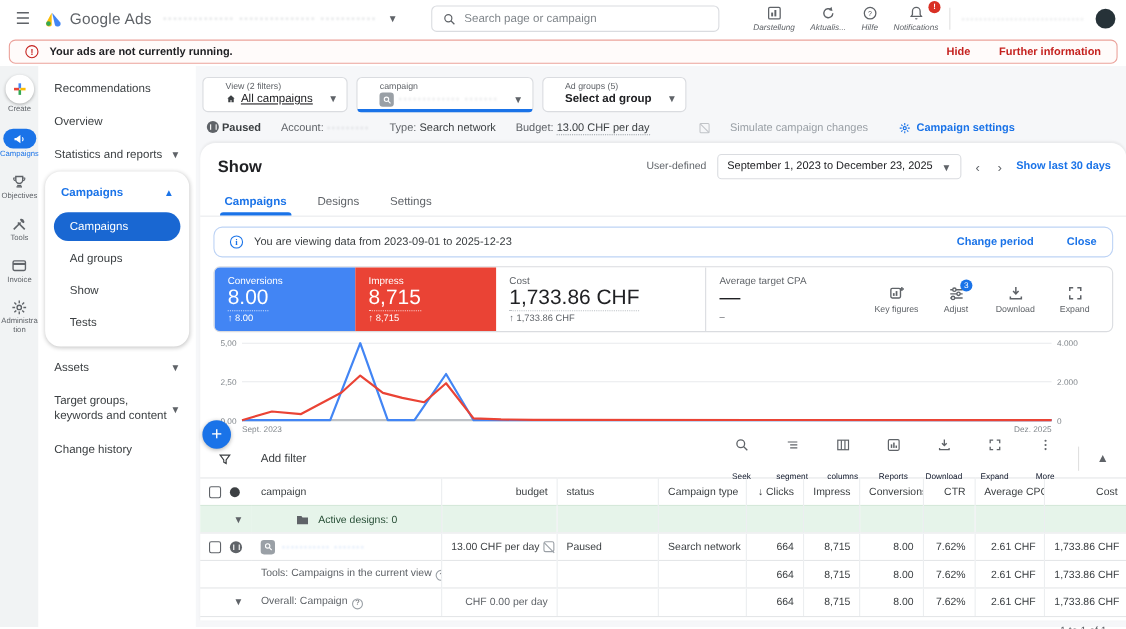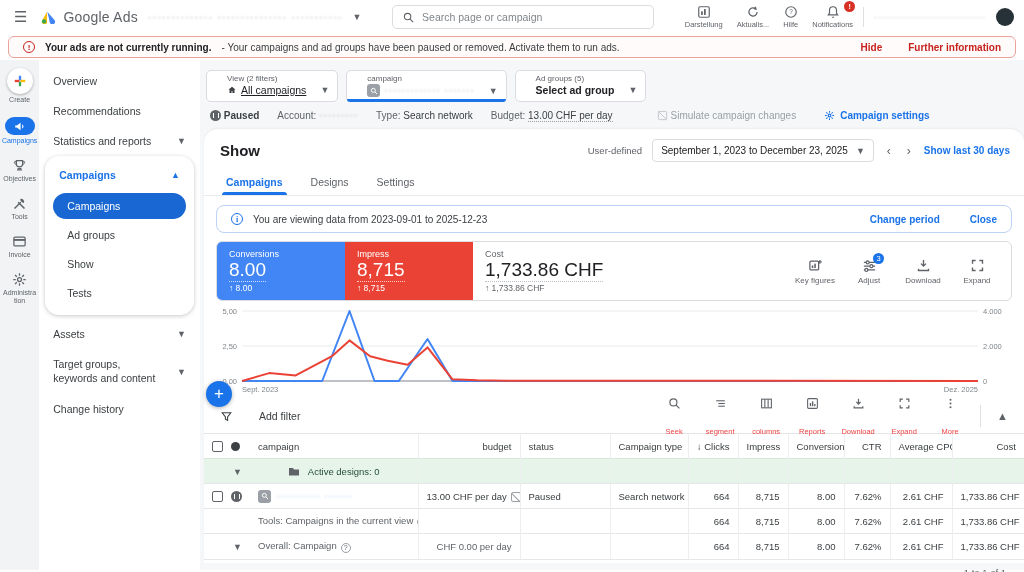--- a/index.html
+++ b/index.html
@@ -13,21 +13,21 @@
   .hamburger { font-size:15px; color:#5f6368; cursor:pointer; padding:0 4px; }
   .logo { display:flex; align-items:center; gap:6px; }
   .logo-txt { font-size:14px; color:#5f6368; letter-spacing:.2px; }
   .acct-name { font-size:11px; color:#9aa0a6; filter:blur(1px); letter-spacing:1px; }
   .caret { color:#5f6368; font-size:9px; }
   .searchbox { margin-left:auto; margin-right:auto; width:262px; height:24px; border:1px solid #dadce0;
     border-radius:5px; display:flex; align-items:center; gap:8px; padding:0 10px; background:#fff; }
   .searchbox .ph { font-size:10.5px; color:#80868b; }
   .top-actions { display:flex; align-items:center; gap:14px; }
   .top-action { display:flex; flex-direction:column; align-items:center; gap:1px; color:#5f6368; cursor:pointer; position:relative; }
-  .top-action .lbl { font-size:7.5px; }
+  .top-action .lbl { font-size:7.5px;font-style:italic; }
   .badge-red { position:absolute; top:-4px; right:-2px; background:#d93025; color:#fff; width:11px; height:11px;
     border-radius:50%; font-size:7px; display:flex; align-items:center; justify-content:center; font-weight:bold; }
   .top-divider { width:1px; height:20px; background:#e0e0e0; }
   .email-red { font-size:9px; color:#9aa0a6; filter:blur(1px); letter-spacing:1px; }
   .avatar { width:18px; height:18px; border-radius:50%; background:#263238; flex:none; }
 
   
   .alert { margin:2px 8px 2px 8px; height:22px; border:1px solid #eba29b; border-radius:6px; background:#fffbfa;
     display:flex; align-items:center; padding:0 14px; gap:10px; font-size:10px; }
   .alert-icon { width:12px; height:12px; border:1.4px solid #c5221f; border-radius:50%; color:#c5221f;
@@ -68,21 +68,21 @@
   .fbox .val u { text-decoration:underline; }
   .fbox.campaign:after { content:""; position:absolute; left:0; right:0; bottom:-1px; height:3px; background:#1a73e8; border-radius:0 0 4px 4px; }
   .camp-red { color:#9aa0a6; filter:blur(1px); font-size:10px; letter-spacing:1px; }
   .type-chip { width:13px; height:13px; border-radius:3px; background:#9aa0a6; display:flex; align-items:center; justify-content:center; }
   .fbox .bold { font-weight:bold; }
   .status-row { display:flex; align-items:center; gap:18px; padding:8px 10px 8px 10px; font-size:10px; color:#5f6368; }
   .status-row .dark { color:#3c4043; }
   .dotted-u { border-bottom:1px dotted #9aa0a6; }
   .pause-badge { width:11px; height:11px; border-radius:50%; background:#5f6368; position:relative; display:inline-block; vertical-align:-2px; }
   .pause-badge:after { content:""; position:absolute; left:3px; top:3px; width:2px; height:5px; border-left:1.5px solid #fff; border-right:1.5px solid #fff; padding-left:1.5px; }
-  .gray-link { color:#9aa0a6; display:flex; align-items:center; gap:3px; }
+  .gray-link { color:#9aa0a6; display:flex; align-items:center; gap:18px; }
   .blue-link { color:#1a73e8; font-weight:bold; display:flex; align-items:center; gap:5px; cursor:pointer; }
 
   
   .card { background:#fff; border-radius:14px 14px 0 0; margin-left:4px; height:434px; position:relative; box-shadow:0 -1px 2px rgba(0,0,0,.05); }
   .card-head { display:flex; align-items:center; padding:10px 14px 4px 16px; }
   .page-title { font-size:15px; color:#202124; }
   .head-right { margin-left:auto; display:flex; align-items:center; gap:10px; }
   .date-lbl { font-size:9.5px; color:#5f6368; }
   .date-box { border:1px solid #dadce0; border-radius:4px; padding:5px 8px; font-size:10px; color:#202124;
     display:flex; align-items:center; gap:8px; cursor:pointer; }
@@ -121,21 +121,21 @@
 
   .chart-wrap { margin:2px 4px 0 4px; position:relative; height:96px; }
 
   .fab-plus { position:absolute; left:2px; top:252px; width:26px; height:26px; border-radius:50%; background:#1a73e8;
     color:#fff; font-size:17px; display:flex; align-items:center; justify-content:center; box-shadow:0 1px 4px rgba(0,0,0,.3); z-index:5; cursor:pointer; }
 
   
   .toolbar { display:flex; align-items:center; padding:2px 8px 2px 16px; height:34px; }
   .addfilter { display:flex; align-items:center; gap:26px; font-size:10.5px; color:#3c4043; cursor:pointer; }
   .tb-right { margin-left:auto; display:flex; align-items:center; gap:2px; }
-  .tb-item { width:44px; display:flex; flex-direction:column; align-items:center; gap:17px; color:#ef4444; cursor:pointer; }
+  .tb-item { width:44px; display:flex; flex-direction:column; align-items:center; gap:17px; color:#0f172a; cursor:pointer; }
   .tb-item .lbl { font-size:7.5px; }
   .tb-sep { width:1px; height:22px; background:#e0e0e0; margin:0 6px; }
   .collapse { color:#5f6368; font-size:11px; padding:0 8px; cursor:pointer; }
 
   
   table { border-collapse:collapse; width:100%; table-layout:fixed; font-size:9.5px; color:#3c4043; }
   th, td { border-top:1px solid #e4e6e8; padding:0 8px; height:25px; font-weight:normal; white-space:nowrap; overflow:hidden; }
   th { color:#3c4043; }
   .cnum { text-align:right; border-left:1px solid #eceef0; }
   .cleft { text-align:left; border-left:1px solid #eceef0; }
@@ -211,21 +211,20 @@
     </div>
   </div>
   <div class="top-divider"></div>
   <span class="email-red">····························</span>
   <div class="avatar"></div>
 </header>
 
 <div class="alert">
   <span class="alert-icon">!</span>
   <b>Your ads are not currently running.</b>
-  <span class="msg">- Your campaigns and ad groups have been paused or removed. Activate them to run ads.</span>
   <div class="alert-links">
     <span class="alert-link">Hide</span>
     <span class="alert-link">Further information</span>
   </div>
 </div>
 
 <div class="main-row">
 
   <nav class="rail">
     <div class="rail-item">
@@ -276,24 +275,24 @@
       <svg width="15" height="15" viewBox="0 0 24 24">
         <circle cx="12" cy="12" r="3.2" fill="none" stroke="#5f6368" stroke-width="2"></circle>
         <path d="M12 2v4M12 18v4M2 12h4M18 12h4M4.9 4.9l2.8 2.8M16.3 16.3l2.8 2.8M19.1 4.9l-2.8 2.8M7.7 16.3l-2.8 2.8" stroke="#5f6368" stroke-width="2"></path>
       </svg>
       <span class="lbl">Administra tion</span>
     </div>
   </nav>
 
   <nav class="nav">
     <div class="nav-item">
+        <span>Recommendations</span>
+      </div>
+    <div class="nav-item">
         <span>Overview</span>
-      </div>
-    <div class="nav-item">
-        <span>Recommendations</span>
       </div>
     <div class="nav-item">
       <span>Statistics and reports</span>
         <span class="chev">▼</span>
     </div>
     <div class="nav-card">
       <div class="nav-item blue">
         <span>Campaigns</span>
           <span class="chev" style="color:#1a73e8">▲</span>
       </div>
@@ -409,20 +408,25 @@
         </div>
         <div class="mcard red">
           <div class="lb">Impress</div>
           <div><span class="v">8,715</span></div>
           <div class="d">↑ 8,715</div>
         </div>
         <div class="mcard plain">
           <div class="lb">Cost</div>
           <div><span class="v">1,733.86 CHF</span></div>
           <div class="d">↑ 1,733.86 CHF</div>
+        </div>
+        <div class="mcard plain cpa">
+          <div class="lb">Average target CPA</div>
+          <div><span class="v" style="border-bottom:none">—</span></div>
+          <div class="d">–</div>
         </div>
         <div class="mtools">
           <div class="mtool">
             <svg width="15" height="15" viewBox="0 0 24 24">
               <rect x="3" y="5" width="14" height="14" rx="2" fill="none" stroke="#5f6368" stroke-width="2"></rect>
               <rect x="6" y="12" width="2.5" height="4" fill="#5f6368"></rect>
                 <rect x="10" y="9" width="2.5" height="7" fill="#5f6368"></rect>
               <path d="M19 3v6M16 6h6" stroke="#5f6368" stroke-width="2"></path>
             </svg>
             <span class="lbl">Key figures</span>

